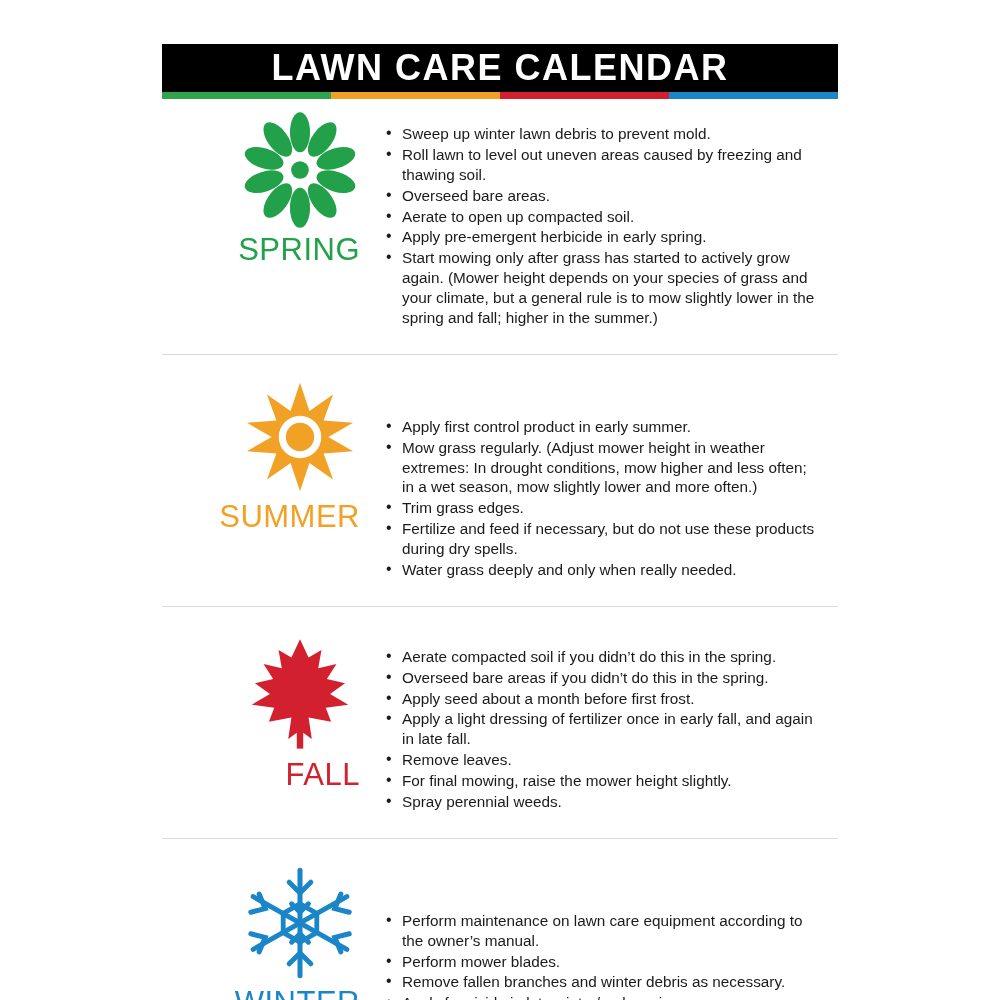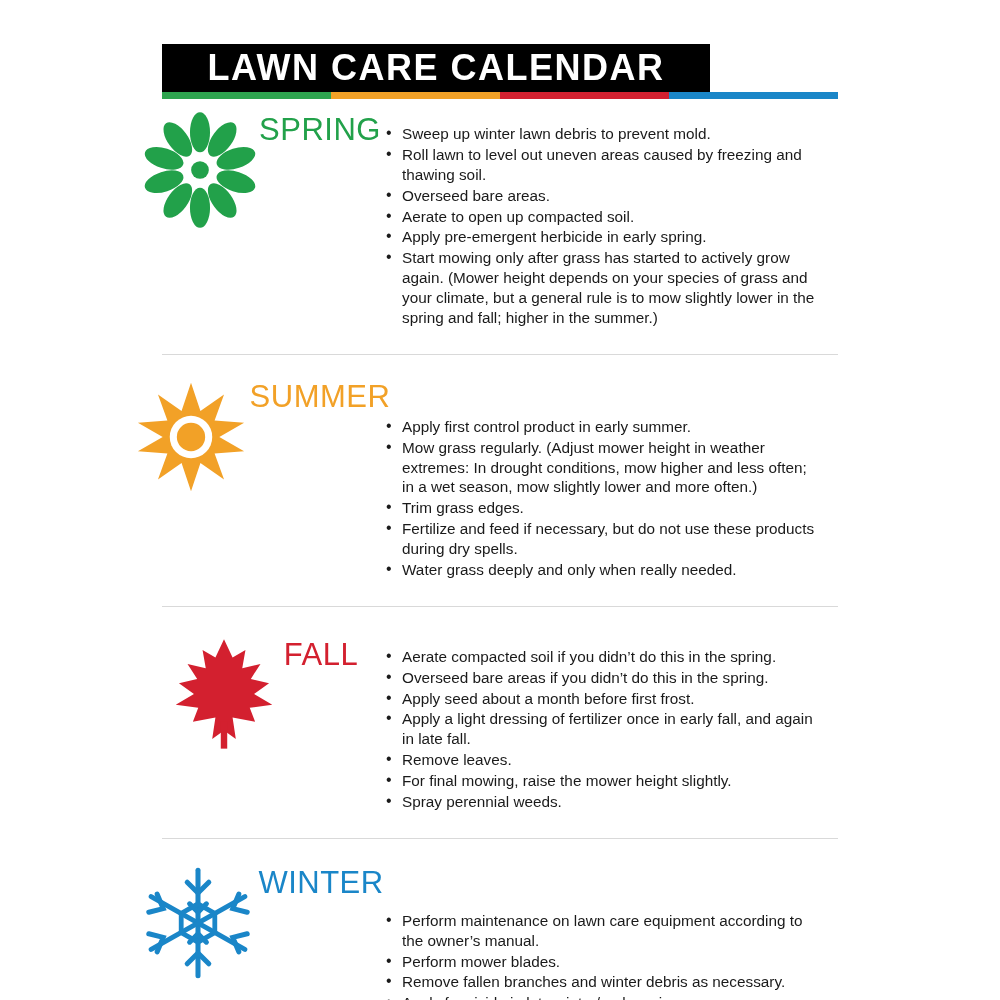--- a/index.html
+++ b/index.html
@@ -13,21 +13,21 @@
     position: relative;
     width: 1000px; height: 1000px;
     background: #ffffff;
     overflow: hidden;
   }
 
   
   .title-wrap {
     position: absolute;
     left: 162px; top: 44px;
-    width: 548px;
+    width: 676px;
   }
   .title-bar {
     background: #000000;
     height: 48px;
     display: flex;
     align-items: center;
     justify-content: center;
   }
   .title-text {
     color: #ffffff;
@@ -54,22 +54,22 @@
     display: flex;
     align-items: flex-start;
     border-bottom: 1px solid #d9d9d9;
   }
   .season-row.last { border-bottom: none; }
 
   .icon-col {
     width: 198px;
     flex: 0 0 198px;
     display: flex;
-    flex-direction: row;
-    align-items: flex-start;
+    flex-direction: column;
+    align-items: flex-end;
     justify-content: center;
     padding-top: 6px;
   }
   .icon-art {
     width: 120px; height: 120px;
     display: flex; align-items: center; justify-content: center;
   }
   .season-name {
     font-size: 31px;
     font-weight: normal;

